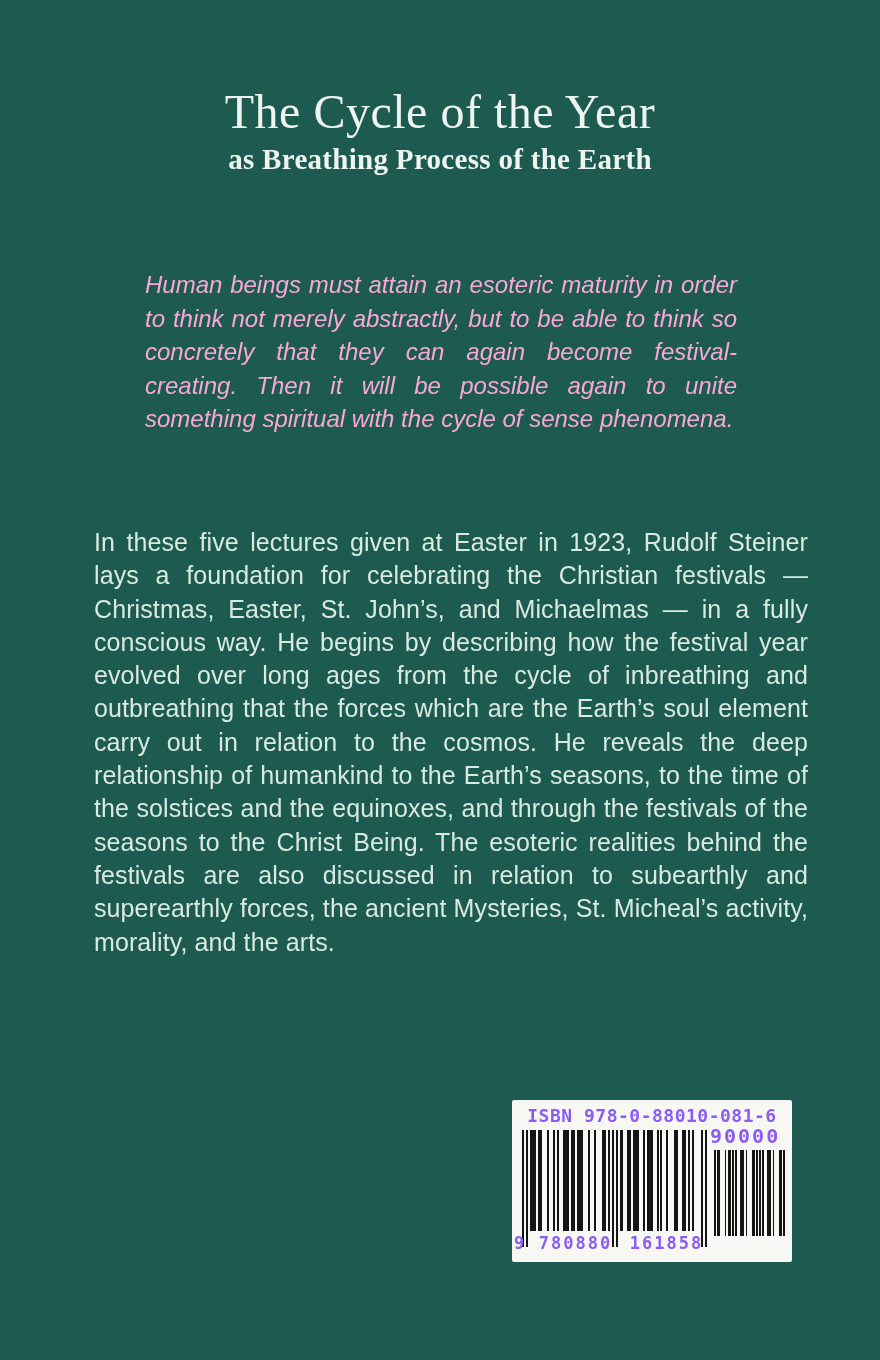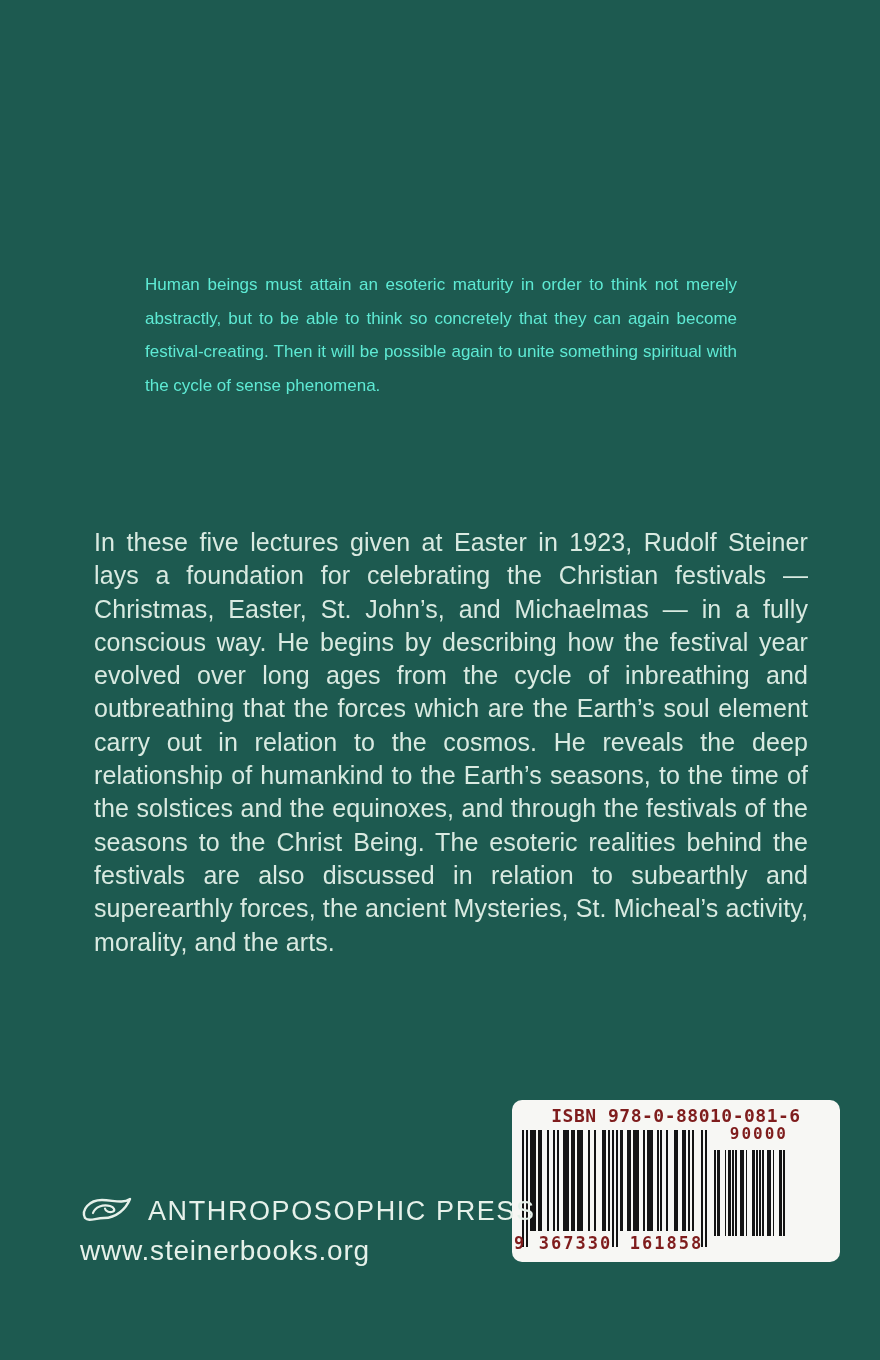--- a/index.html
+++ b/index.html
@@ -30,43 +30,44 @@
     margin:4px 0 0 0;
     font-size:29px;
     font-weight:700;
     letter-spacing:0.3px;
   }
 
   
   .quote{
     position:absolute;top:268px;left:145px;width:592px;
     margin:0;
-    color:#5eead4;
-    font-size:17px;
+    color:#f9a8d4;
+    font-size:24px;
     line-height:33.5px;
+    font-style:italic;
     text-align:justify;
   }
 
   
   .description{
     position:absolute;top:514px;left:82px;width:714px;
     margin:12px;
     color:#d9eae1;
     font-size:25px;
     line-height:33.3px;
     text-align:justify;
     letter-spacing:0.1px;
   }
 
   
   .barcode-box{
-    position:absolute;left:512px;top:1100px;width:328px;height:162px;
+    position:absolute;left:512px;top:1100px;width:280px;height:162px;
     background:#f7f7f4;
-    border-radius:10px;
-    color:#7f1d1d;
+    border-radius:2px;
+    color:#8b5cf6;
     font-family:"DejaVu Sans Mono",monospace;
   }
   .isbn-line{
     position:absolute;top:5px;left:0;right:0;
     text-align:center;
     font-size:18px;
     font-weight:700;
     letter-spacing:0.5px;
     white-space:nowrap;
   }
@@ -74,22 +75,22 @@
   .ean-digits{
     position:absolute;left:2px;top:133px;width:198px;
     display:flex;
     font-size:17px;
     font-weight:700;
   }
   .ean-digits .d-first{width:16px;text-align:left;}
   .ean-digits .d-group{flex:1;text-align:center;letter-spacing:2px;}
   .supp-number{
     position:absolute;left:198px;top:24px;width:78px;
-    text-align:right;
-    font-size:16px;
+    text-align:left;
+    font-size:20px;
     font-weight:700;
     letter-spacing:2px;
   }
   .ean-supp{position:absolute;left:202px;top:50px;}
 
   
   .publisher-block{
     position:absolute;left:80px;top:1192px;
     color:#e6f1ea;
   }
@@ -104,20 +105,24 @@
     font-size:28px;
     letter-spacing:0.8px;
   }
   .leaf-icon{flex:0 0 auto;}
 </style>
 </head>
 <body>
 
 <div class="cover">
 
+  <header class="title-block">
+    <h1 class="title-main">The Cycle of the Year</h1>
+    <h2 class="title-sub">as Breathing Process of the Earth</h2>
+  </header>
 
   <blockquote class="quote">Human beings must attain an esoteric maturity in order to think not merely abstractly, but to be able to think so concretely that they can again become festival-creating. Then it will be possible again to unite something spiritual with the cycle of sense phenomena.</blockquote>
 
   <p class="description">In these five lectures given at Easter in 1923, Rudolf Steiner lays a foundation for celebrating the Christian festivals — Christmas, Easter, St. John’s, and Michaelmas — in a fully conscious way. He begins by describing how the festival year evolved over long ages from the cycle of inbreathing and outbreathing that the forces which are the Earth’s soul element carry out in relation to the cosmos. He reveals the deep relationship of humankind to the Earth’s seasons, to the time of the solstices and the equinoxes, and through the festivals of the seasons to the Christ Being. The esoteric realities behind the festivals are also discussed in relation to subearthly and superearthly forces, the ancient Mysteries, St. Micheal’s activity, morality, and the arts.</p>
 
   <div class="barcode-box">
     <div class="isbn-line">ISBN 978-0-88010-081-6</div>
 
     <svg class="ean-main" height="118" shape-rendering="crispEdges" width="186">
         <rect x="0.00" y="0" width="2.00" height="117" fill="#141414"></rect>
@@ -164,21 +169,21 @@
         <rect x="159.90" y="0" width="2.00" height="101" fill="#141414"></rect>
         <rect x="161.85" y="0" width="2.00" height="101" fill="#141414"></rect>
         <rect x="165.75" y="0" width="2.00" height="101" fill="#141414"></rect>
         <rect x="169.65" y="0" width="2.00" height="101" fill="#141414"></rect>
         <rect x="179.40" y="0" width="2.00" height="117" fill="#141414"></rect>
         <rect x="183.30" y="0" width="2.00" height="117" fill="#141414"></rect>
       </svg>
 
     <div class="ean-digits">
       <span class="d-first">9</span>
-      <span class="d-group">367330</span>
+      <span class="d-group">780880</span>
       <span class="d-group">161858</span>
     </div>
 
     <div class="supp-number">90000</div>
 
     <svg class="ean-supp" height="86" shape-rendering="crispEdges" width="71">
         <rect x="0.00" y="0" width="1.55" height="86" fill="#141414"></rect>
         <rect x="3.00" y="0" width="1.55" height="86" fill="#141414"></rect>
         <rect x="4.50" y="0" width="1.55" height="86" fill="#141414"></rect>
         <rect x="10.50" y="0" width="1.55" height="86" fill="#141414"></rect>
@@ -198,24 +203,14 @@
         <rect x="52.50" y="0" width="1.55" height="86" fill="#141414"></rect>
         <rect x="54.00" y="0" width="1.55" height="86" fill="#141414"></rect>
         <rect x="55.50" y="0" width="1.55" height="86" fill="#141414"></rect>
         <rect x="58.50" y="0" width="1.55" height="86" fill="#141414"></rect>
         <rect x="64.50" y="0" width="1.55" height="86" fill="#141414"></rect>
         <rect x="66.00" y="0" width="1.55" height="86" fill="#141414"></rect>
         <rect x="69.00" y="0" width="1.55" height="86" fill="#141414"></rect>
       </svg>
   </div>
 
-  <div class="publisher-block">
-    <div class="publisher-row">
-      <svg class="leaf-icon" width="54" height="38" viewBox="0 0 54 38" fill="none">
-        <path d="M5 26 C 1 18, 9 8, 22 8 C 33 8, 42 12, 50 7 C 46 17, 36 26, 24 26 C 15 26, 9 30, 5 26 Z" stroke="#e6f1ea" stroke-width="2.4" stroke-linejoin="round" stroke-linecap="round"></path>
-        <path d="M13 21 C 15 15, 23 12, 30 14 C 34 15.3, 35.5 18, 33 19.5 C 30 21, 25.5 19.6, 25 16.6" stroke="#e6f1ea" stroke-width="2.2" stroke-linecap="round"></path>
-      </svg>
-      <span class="publisher-name">ANTHROPOSOPHIC PRESS</span>
-    </div>
-    <div class="publisher-url">www.steinerbooks.org</div>
-  </div>
 
 </div>
 
 </body></html>

